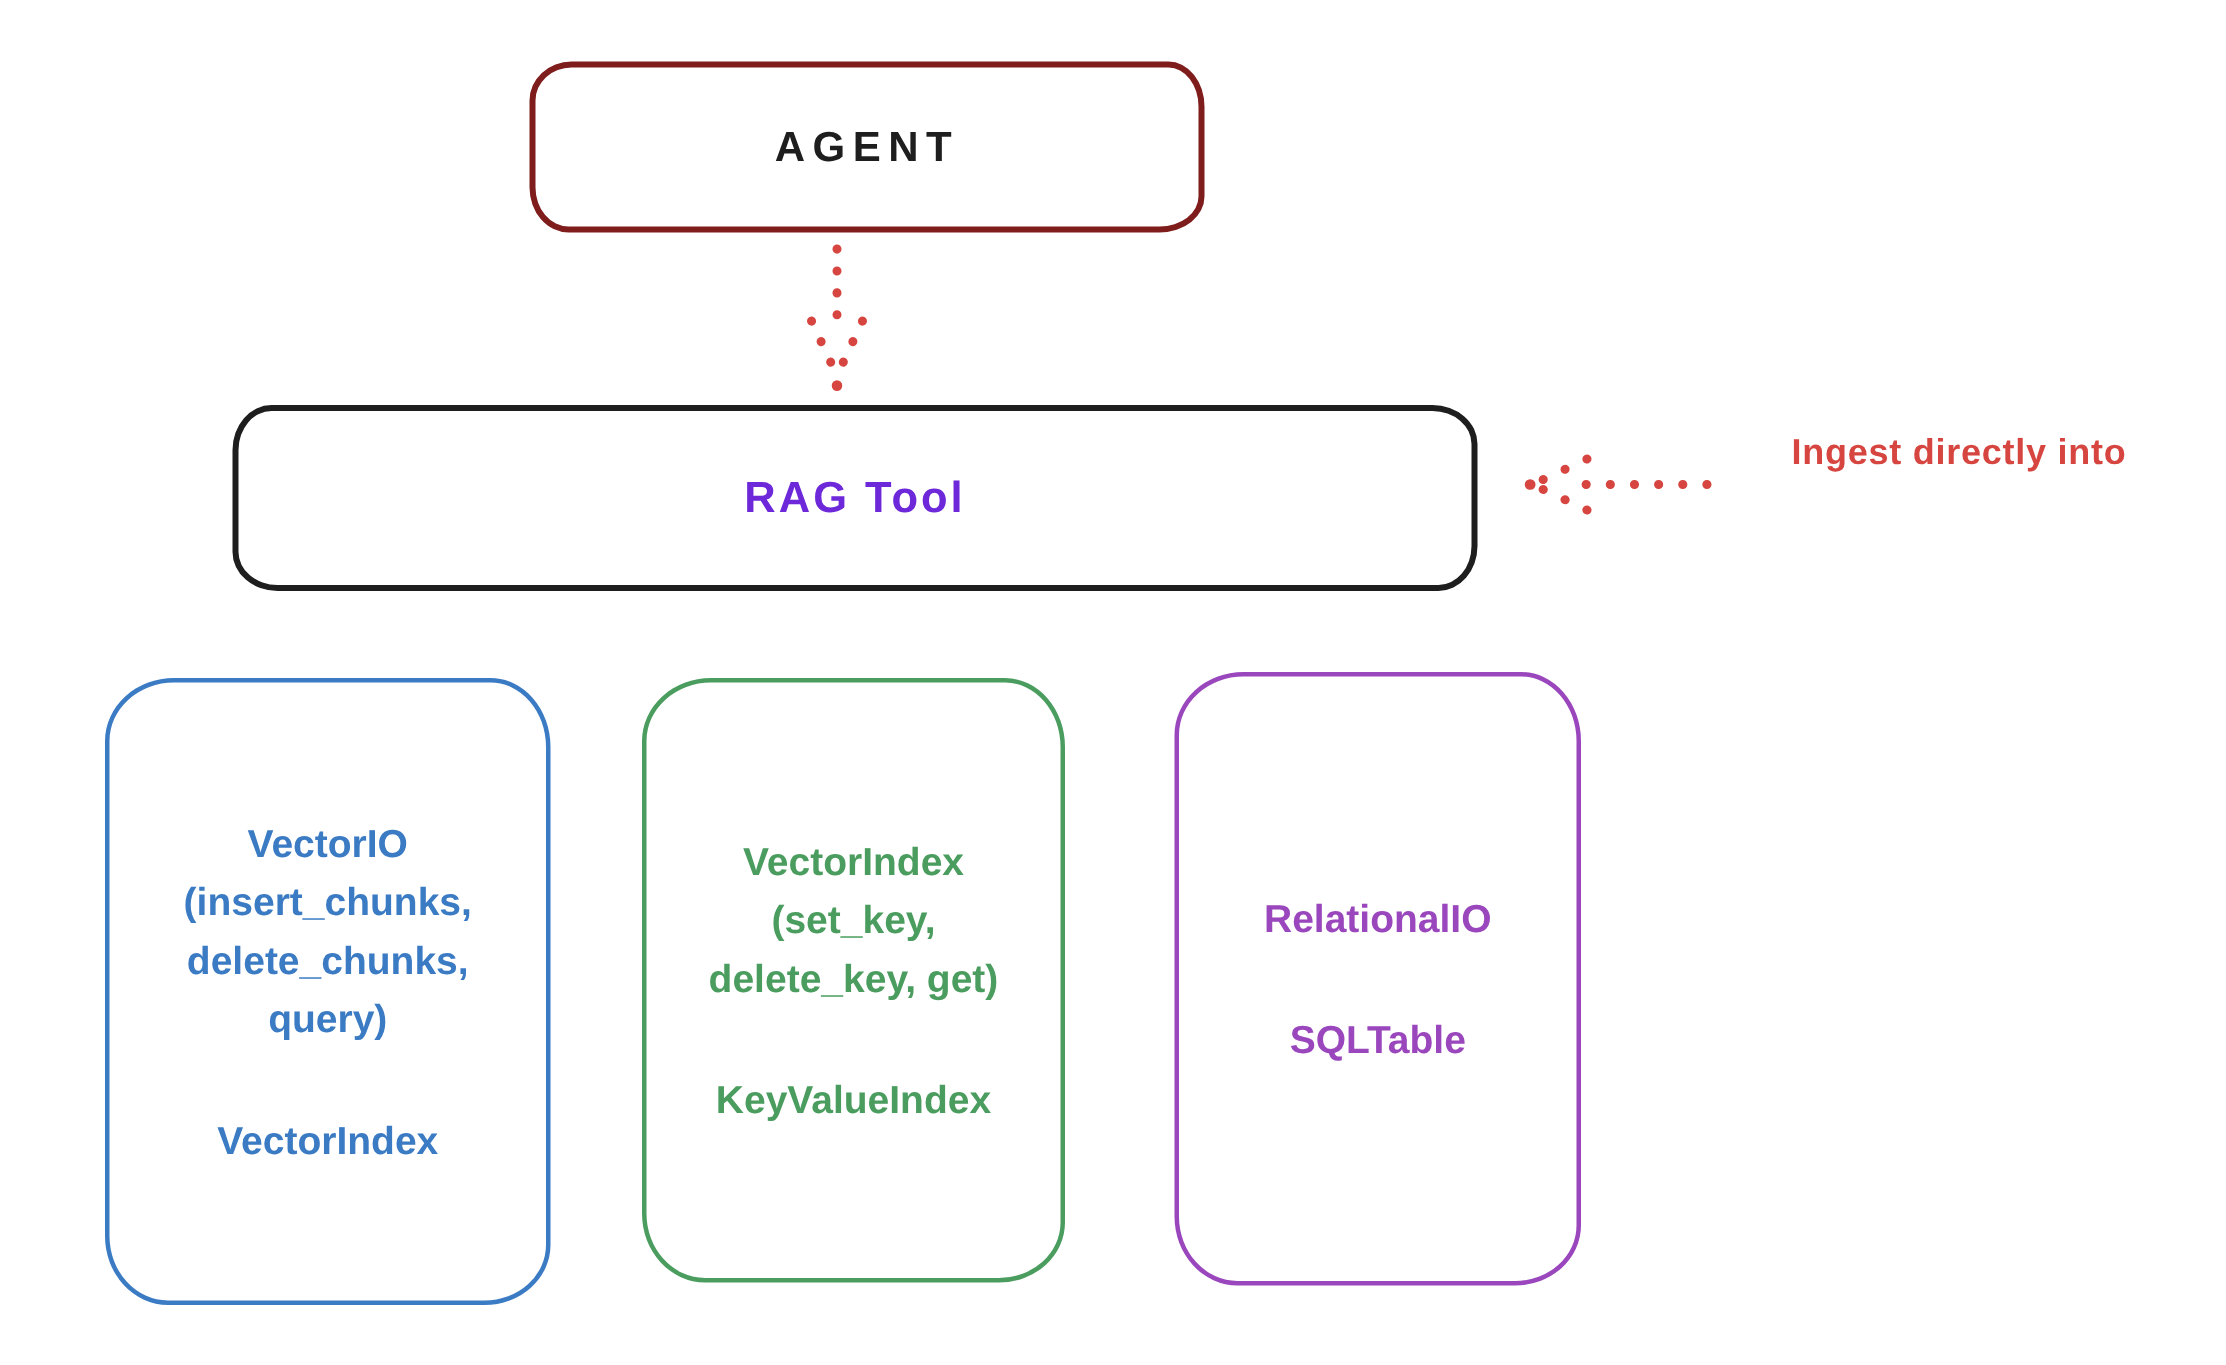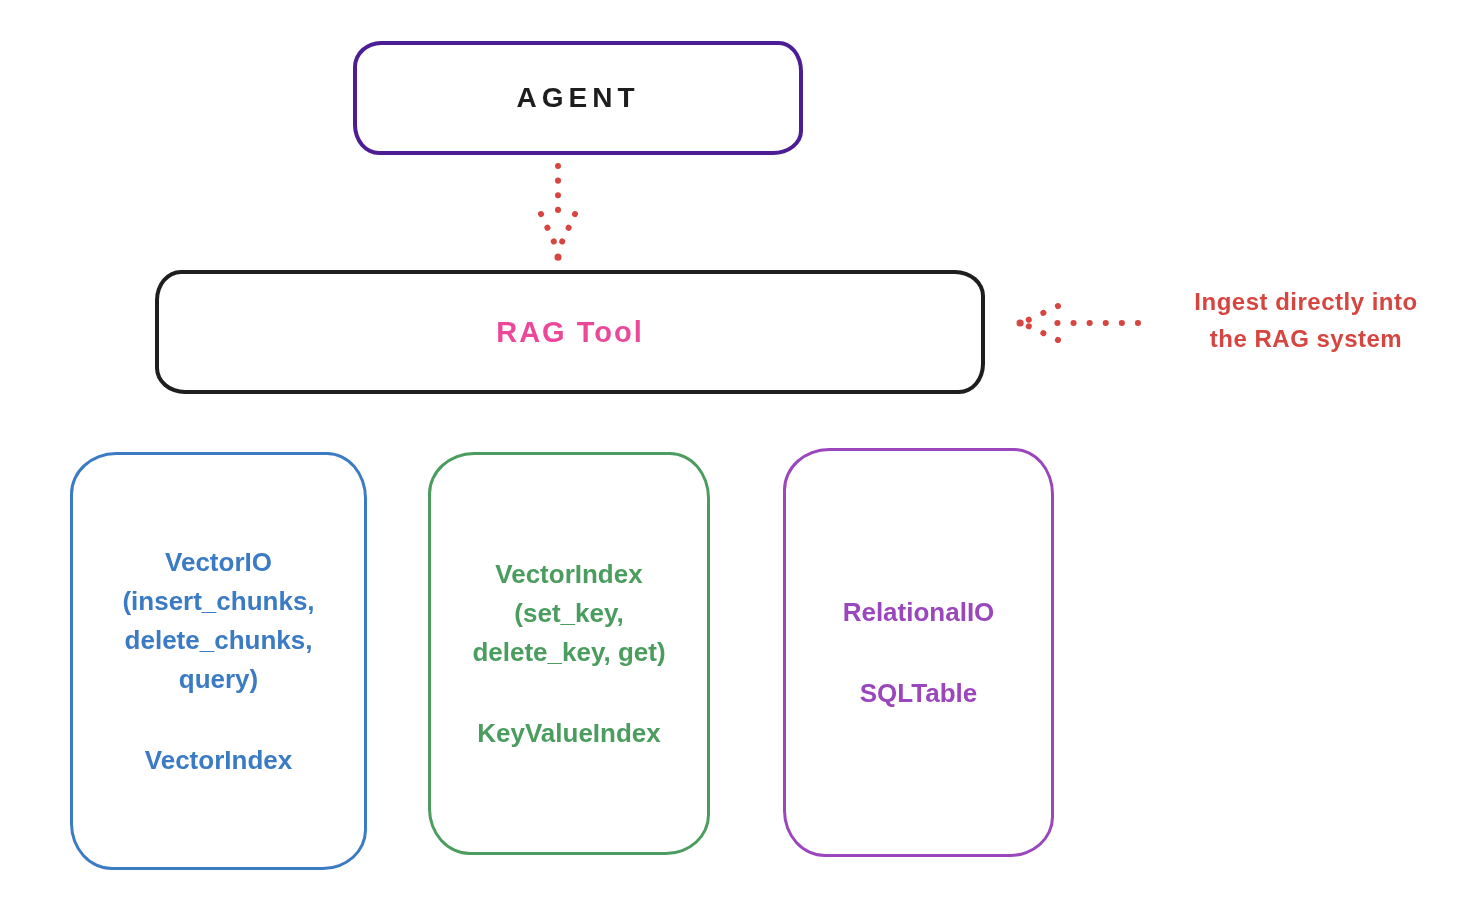--- a/index.html
+++ b/index.html
@@ -12,34 +12,34 @@
 
   .box {
     position:absolute; background:#ffffff;
     display:flex; align-items:center; justify-content:center;
     text-align:center;
   }
 
   
   .agent-box {
     left:353px; top:41px; width:450px; height:114px;
-    border:4px solid #4c1d95;
+    border:4px solid #7f1d1d;
     border-radius:28px 24px 30px 26px / 26px 30px 24px 30px;
   }
   .agent-box .label {
     font-size:28px; font-weight:700; letter-spacing:5px; color:#1e1e1e;
   }
 
   .rag-box {
     left:155px; top:270px; width:830px; height:124px;
     border:4px solid #1e1e1e;
     border-radius:26px 30px 26px 30px / 30px 26px 30px 26px;
   }
   .rag-box .label {
-    font-size:29px; font-weight:700; letter-spacing:2px; color:#ec4899;
+    font-size:29px; font-weight:700; letter-spacing:2px; color:#6d28d9;
   }
 
   
   .arrow-down { position:absolute; left:527px; top:160px; width:62px; height:108px; }
   .arrow-left { position:absolute; left:1012px; top:293px; width:132px; height:60px; }
 
   
   .annotation {
     position:absolute; left:1138px; top:283px; width:336px;
     text-align:center; color:#d6453f;
@@ -84,21 +84,20 @@
     <g stroke="#d6453f" stroke-width="6" stroke-linecap="round" fill="none">
       <path d="M126 30 L38 30" stroke-dasharray="0.1 16"></path>
       <path d="M46 13 L14 28" stroke-dasharray="0.1 16"></path>
       <path d="M46 47 L14 32" stroke-dasharray="0.1 16"></path>
       <path d="M8 30 L8.2 30" stroke-width="7"></path>
     </g>
   </svg>
 
   <div class="annotation">
     <div>Ingest directly into</div>
-    <div>the RAG system</div>
   </div>
 
   <div class="box io-box io-vector">
     <div>
       <div>VectorIO</div>
       <div>(insert_chunks,</div>
       <div>delete_chunks,</div>
       <div>query)</div>
     </div>
     <div>VectorIndex</div>

